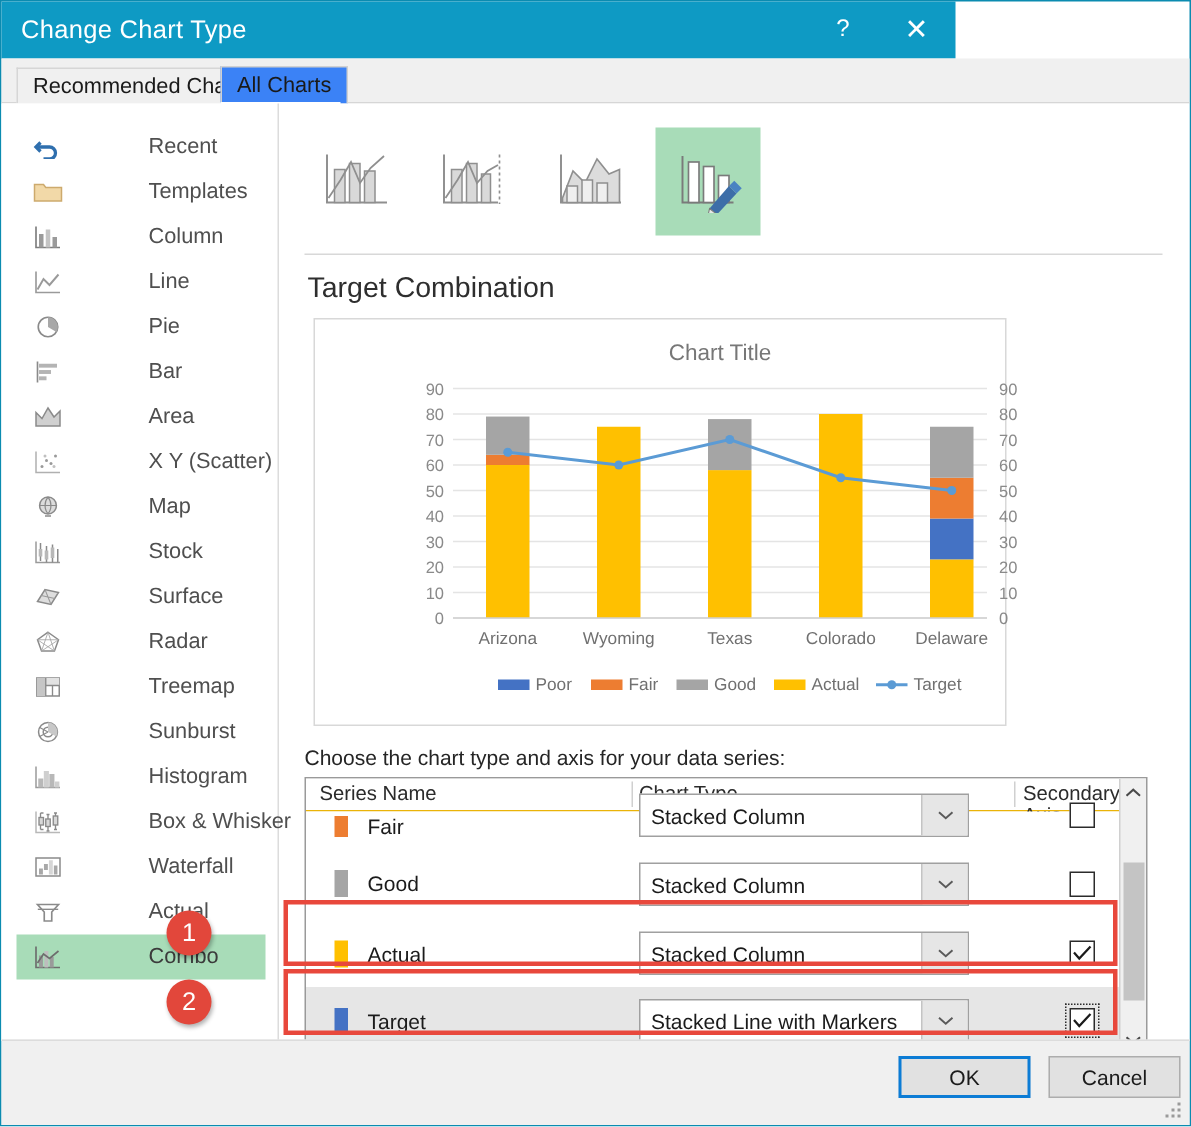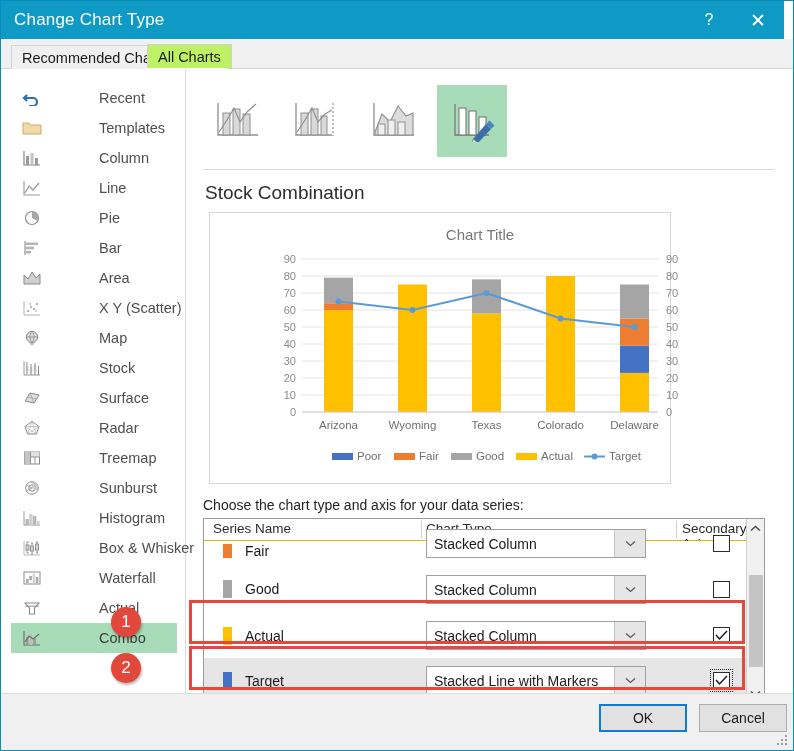--- a/index.html
+++ b/index.html
@@ -12,21 +12,21 @@
   .dialog {
     position: relative;
     width: 794px; height: 751px;
     background: #ffffff;
     border: 1px solid #0b8bb0;
   }
 
   
   .titlebar {
     position: absolute; left: 0; top: 0;
-    width: 783px; height: 38px;
+    width: 636px; height: 38px;
     background: #0e9ac4;
     display: flex; align-items: center;
   }
   .titlebar .title {
     color: #ffffff; font-size: 17px;
     margin-left: 13px; letter-spacing: .2px;
   }
   .titlebar .spacer { flex: 1; }
   .tb-btn {
     width: 46px; height: 38px;
@@ -45,21 +45,21 @@
   .tab {
     position: absolute; top: 6px; height: 24px;
     display: flex; align-items: center; padding: 0 10px;
     font-size: 14.5px; color: #1a1a1a;
     background: #f0f0f0;
     border: 1px solid #d6d6d6;
     border-bottom: none;
   }
   .tab.rec { left: 10px; }
   .tab.all {
-    left: 146px; background: #bef264;
+    left: 146px; background: #3b82f6;
     border-color: #d0d0d0; height: 25px; top: 5px; align-items: center;
   }
   .tabstrip::after {
     content: ""; position: absolute; left: 146px; top: 29px;
     width: 80px; height: 2px; background: #ffffff;
   }
 
   
   .body {
     position: absolute; left: 0; top: 68px;
@@ -528,21 +528,21 @@
                 <path d="M25 39 L38 24 L43 29 L30 43 Z" fill="#3d6ea8"></path>
                 <path d="M38 24 L41.5 20.5 L46.5 25.5 L43 29 Z" fill="#4a83c2"></path>
                 <path d="M25 39 L24 44 L30 43 Z" fill="#e8e8e8" stroke="#7a7a7a" stroke-width=".7"></path>
               </g>
             </svg>
         </div>
       </div>
 
       <div class="thumbrule"></div>
 
-      <h2 class="combo-heading">Stock Combination</h2>
+      <h2 class="combo-heading">Target Combination</h2>
 
       <div class="preview">
         <svg width="460" height="270" viewBox="0 0 460 270">
 
           <text x="230" y="27" text-anchor="middle" font-family="Liberation Sans, sans-serif" font-size="15" fill="#777777">Chart Title</text>
 
           <g stroke="#e4e4e4" stroke-width="1">
             <line x1="52" y1="46" x2="408" y2="46"></line>
             <line x1="52" y1="63" x2="408" y2="63"></line>
             <line x1="52" y1="80" x2="408" y2="80"></line>

